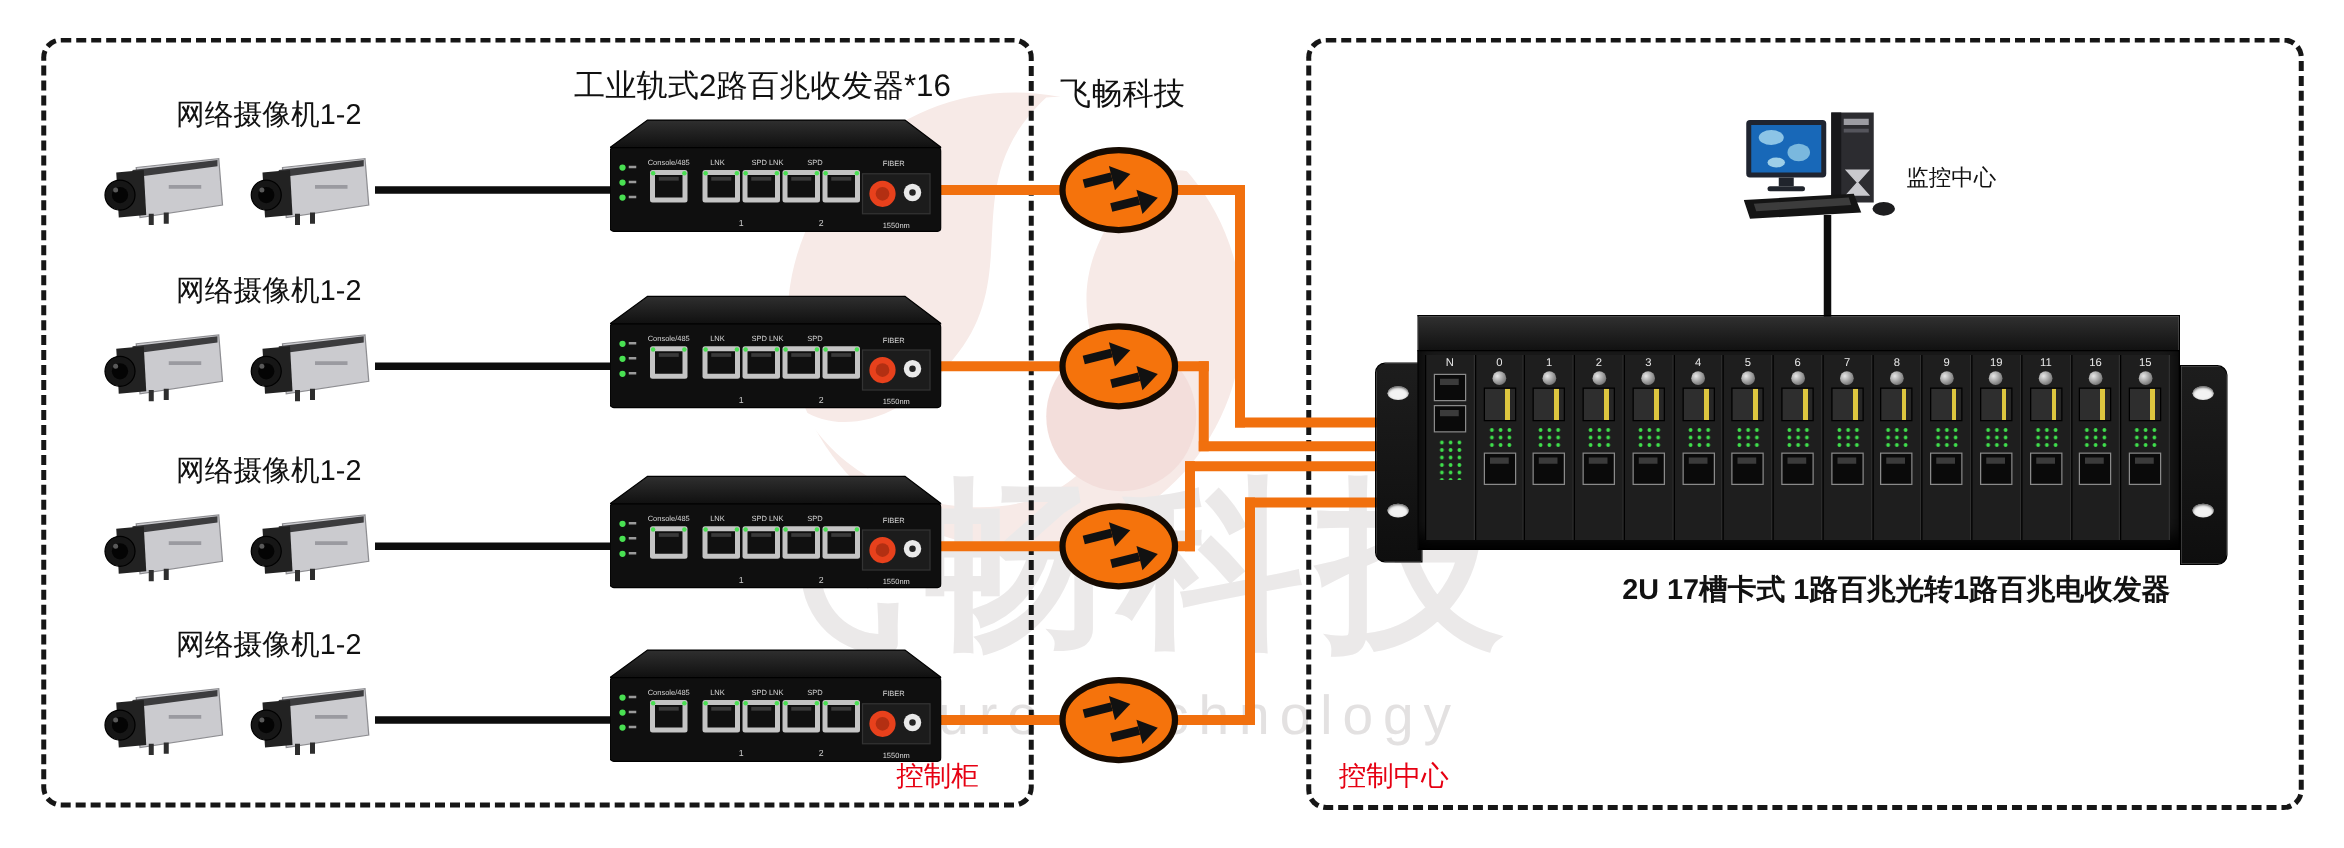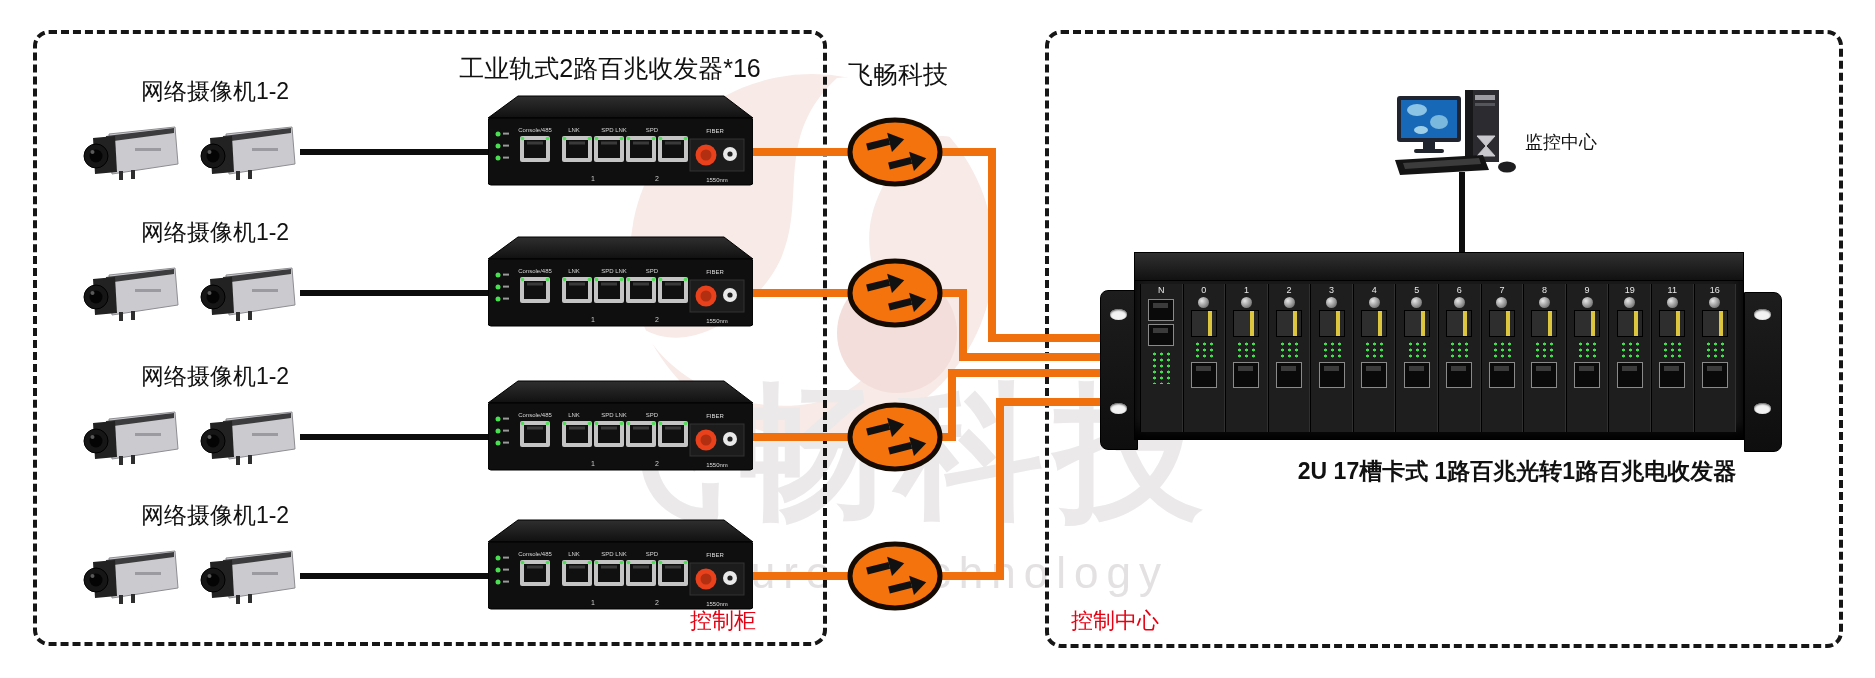--- a/index.html
+++ b/index.html
@@ -468,21 +468,21 @@
     <text x="227" y="39" font-size="6" fill="#dddddd" text-anchor="middle">FIBER</text>
     <rect x="202" y="45" width="54" height="32" fill="#1c1c1c" stroke="#333"></rect>
     <circle cx="218" cy="61" r="10.5" fill="#e8411c"></circle>
     <circle cx="218" cy="61" r="5.5" fill="#b32f12"></circle>
     <circle cx="242" cy="60" r="7" fill="#e9e9e9"></circle>
     <circle cx="242" cy="60" r="2.6" fill="#222"></circle>
     <text x="229" y="88" font-size="6" fill="#dddddd" text-anchor="middle">1550nm</text>
   </svg>
 </div>
 
-<div class="abs lbl red" style="left:690px;top:606px;width:120px;text-align:left;font-size:22px;z-index:3;">控制柜</div>
+<div class="abs lbl red" style="left:690px;top:606px;width:120px;text-align:center;font-size:22px;z-index:3;">控制柜</div>
 
 <div class="abs lbl center" style="left:828px;top:58px;width:140px;font-size:25px;">飞畅科技</div>
 <div class="abs tplhost device" style="left:845px;top:115px;">
   <svg width="100" height="74" viewBox="0 0 100 74">
     <ellipse cx="50" cy="37" rx="45" ry="32" fill="#f5730c" stroke="#160b02" stroke-width="5"></ellipse>
     <g transform="translate(22,32) rotate(-14)">
       <rect x="0" y="-3.5" width="23" height="7" fill="#111"></rect>
       <polygon points="23,-9 38,1.5 23,11" fill="#111"></polygon>
     </g>
     <g transform="translate(44,51) rotate(-14)">
@@ -650,20 +650,27 @@
        <div class="ledgrid"></div>
        <div class="rj45"></div>
       </div>
       <div class="slot">
         <div class="slot-num">16</div>
        <div class="screw"></div>
        <div class="sfp"></div>
        <div class="ledgrid"></div>
        <div class="rj45"></div>
       </div>
+      <div class="slot">
+        <div class="slot-num">15</div>
+       <div class="screw"></div>
+       <div class="sfp"></div>
+       <div class="ledgrid"></div>
+       <div class="rj45"></div>
+      </div>
     </div>
   <div class="ch-ear r">
     <div class="hole" style="top:16px;"></div>
     <div class="hole" style="top:110px;"></div>
   </div>
 </div>
 
 <div class="abs lbl center caption" style="left:1212px;top:456px;width:610px;font-size:23px;font-weight:bold;">2U 17槽卡式 1路百兆光转1路百兆电收发器</div>
 
 <div class="abs lbl red" style="left:1050px;top:606px;width:130px;text-align:center;font-size:22px;z-index:3;">控制中心</div>

